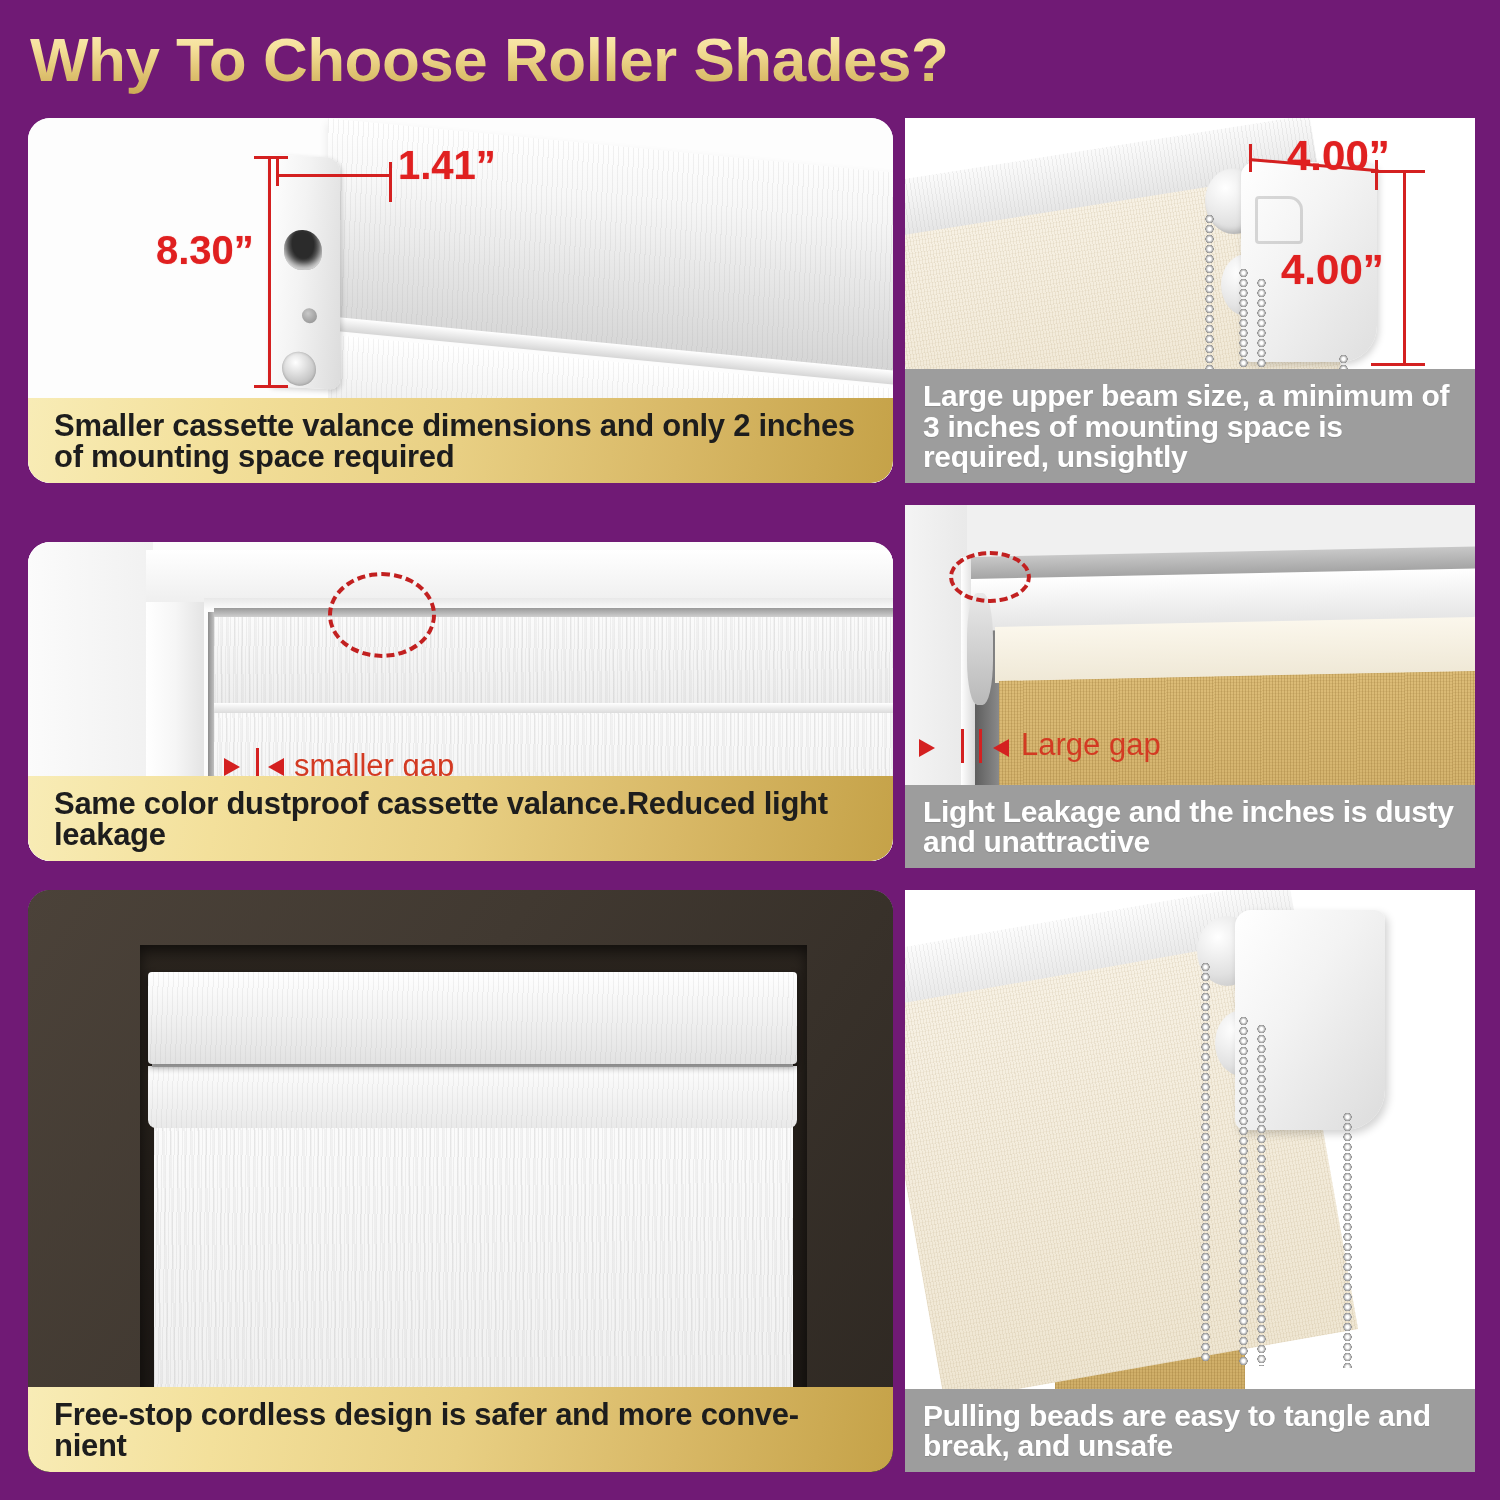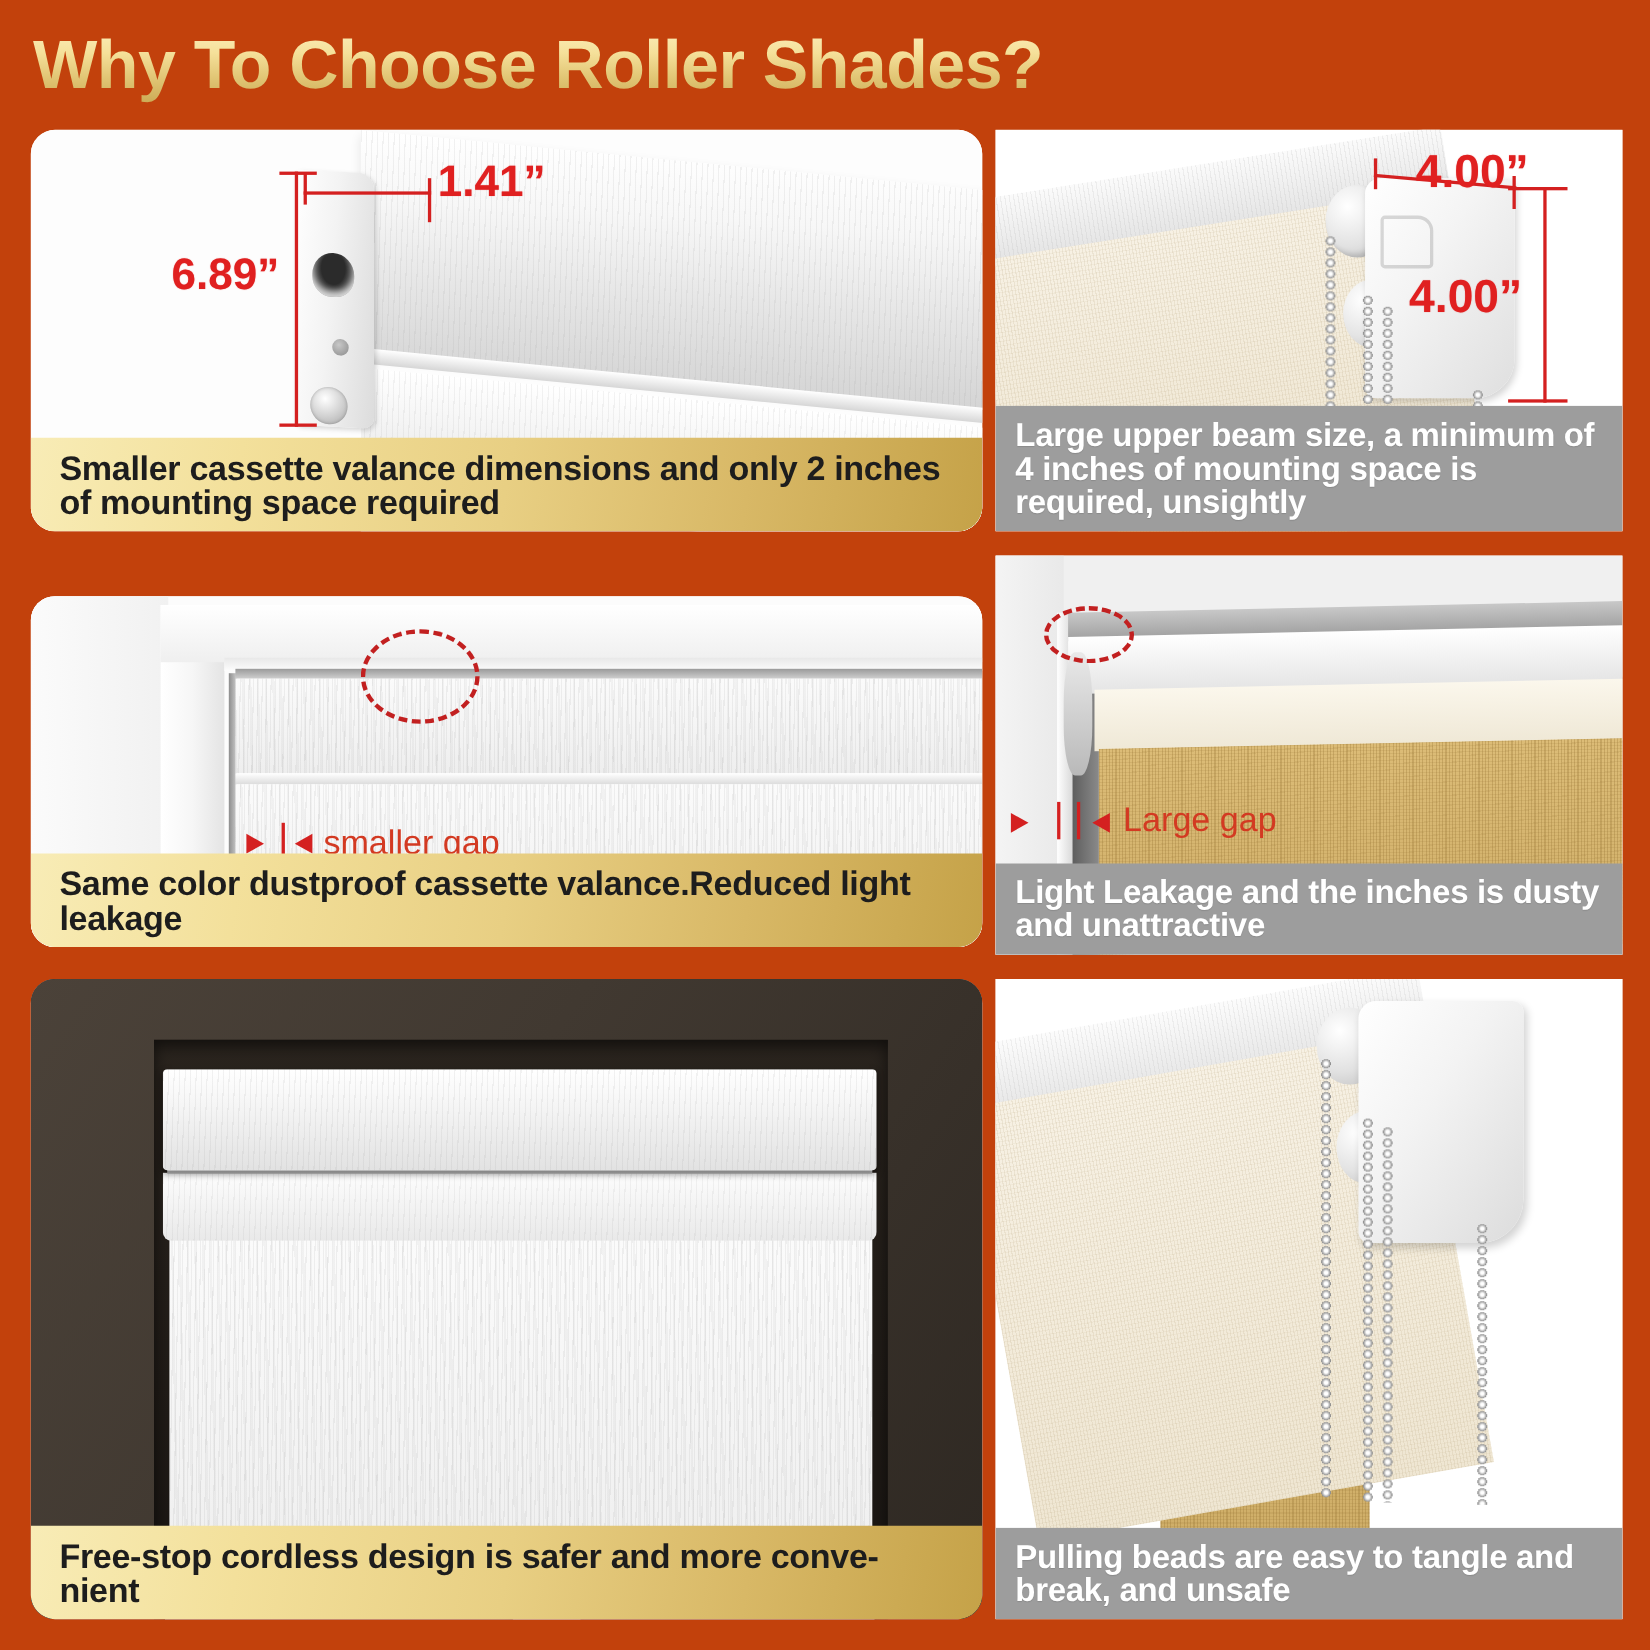--- a/index.html
+++ b/index.html
@@ -7,21 +7,21 @@
   html, body {
     width:1500px; height:1500px;
     background:#2b2b2b;
     font-family:"Liberation Sans", sans-serif;
     overflow:hidden;
   }
 
   #page {
     position:relative;
     width:1500px; height:1500px;
-    background:#c2410c;
+    background:#701a75;
   }
 
   
   #title {
     position:absolute;
     left:30px; top:22px;
     width:1300px; height:75px;
     font-size:62px;
     font-weight:bold;
     line-height:75px;
@@ -432,21 +432,21 @@
       </div>
 
       <div class="dim-cap-v" style="left:248px; top:40px; width:3px; height:28px;"></div>
       <div class="dim-line-h" style="left:248px; top:56px; width:116px;"></div>
       <div class="dim-cap-v" style="left:361px; top:44px; width:3px; height:40px;"></div>
       <div class="dim-text" style="left:370px; top:25px; font-size:40px;">1.41”</div>
 
       <div class="dim-line-v" style="left:240px; top:38px; height:232px;"></div>
       <div class="dim-cap-h" style="left:226px; top:38px; width:34px;"></div>
       <div class="dim-cap-h" style="left:226px; top:267px; width:34px;"></div>
-      <div class="dim-text" style="left:128px; top:110px; font-size:40px;">6.89”</div>
+      <div class="dim-text" style="left:128px; top:110px; font-size:40px;">8.30”</div>
     </div>
 
     <div class="caption gold">Smaller cassette valance dimensions and only 2 inches of mounting space required</div>
   </div>
 
   <div class="panel bad" id="p2" style="left:905px; top:118px; width:570px; height:365px;">
     <div class="photo">
       <div class="bg"></div>
       <div class="fabric-back fabric-tan"></div>
       <div class="toprail fabric-white"></div>
@@ -463,21 +463,21 @@
       <div class="dim-line-h" style="left:344px; top:40px; width:130px; transform:rotate(5deg); transform-origin:left center;"></div>
       <div class="dim-cap-v" style="left:470px; top:42px; width:3px; height:30px;"></div>
       <div class="dim-text" style="left:382px; top:14px; font-size:42px;">4.00”</div>
 
       <div class="dim-line-v" style="left:498px; top:52px; height:196px;"></div>
       <div class="dim-cap-h" style="left:466px; top:52px; width:54px;"></div>
       <div class="dim-cap-h" style="left:466px; top:245px; width:54px;"></div>
       <div class="dim-text" style="left:376px; top:128px; font-size:42px;">4.00”</div>
     </div>
 
-    <div class="caption grey">Large upper beam size, a minimum of 4 inches of mounting space is required, unsightly</div>
+    <div class="caption grey">Large upper beam size, a minimum of 3 inches of mounting space is required, unsightly</div>
   </div>
 
   <div class="panel good" id="p3" style="left:28px; top:505px; width:865px; height:319px;margin-top:37px;">
     <div class="photo">
       <div class="bg"></div>
       <div class="wall"></div>
       <div class="frame-outer"></div>
       <div class="frame-top"></div>
       <div class="frame-bevel"></div>
       <div class="gapline"></div>

